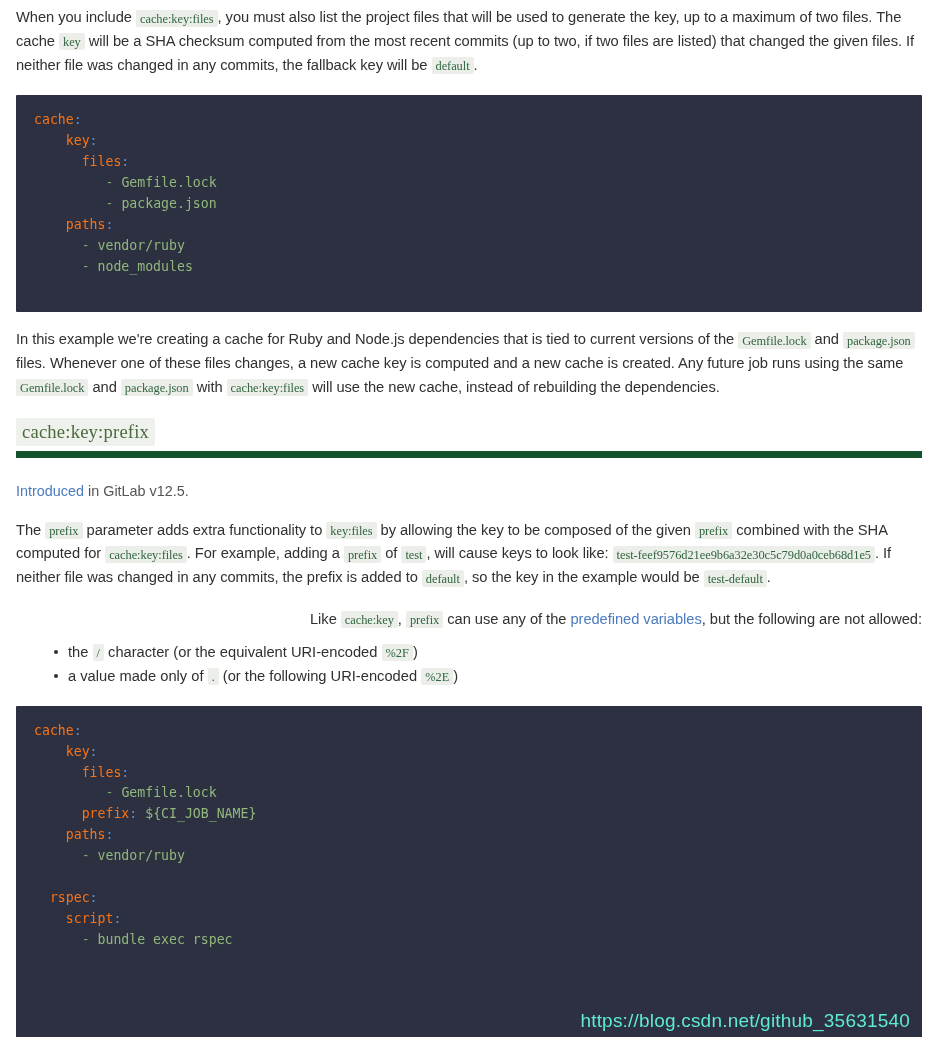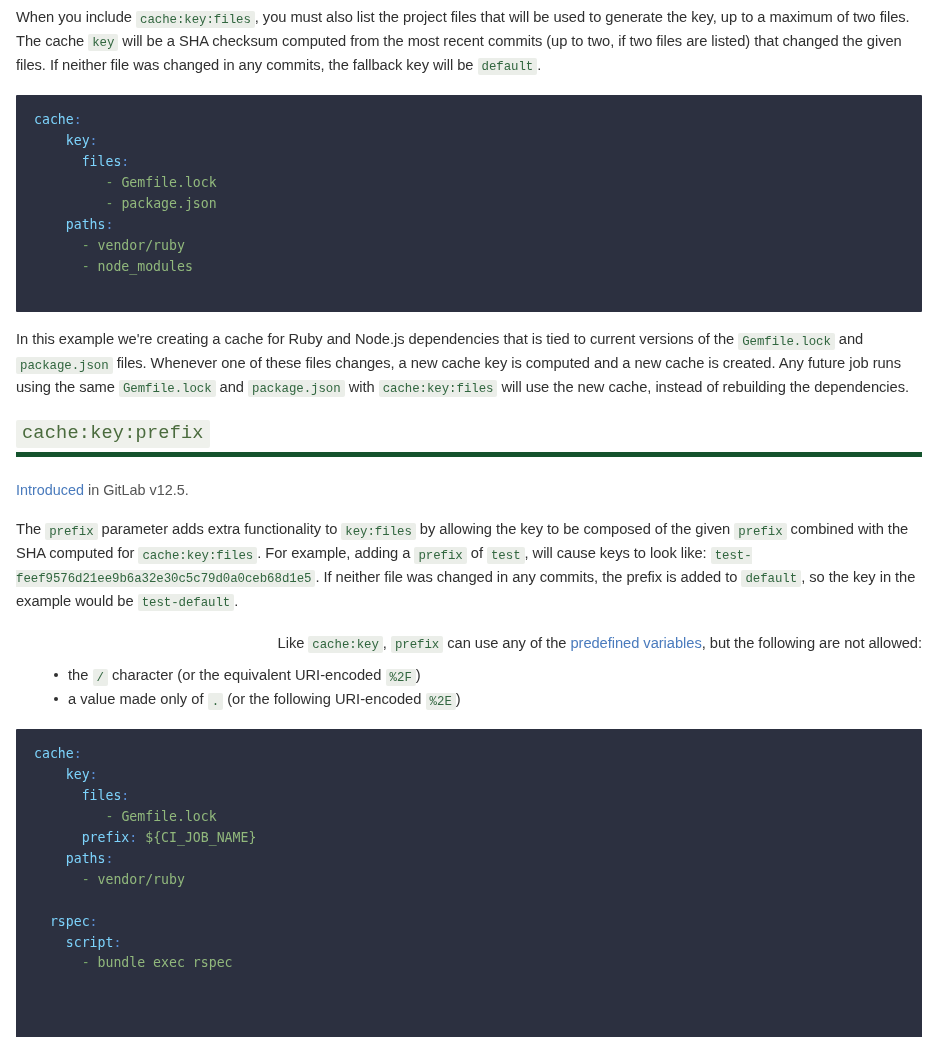--- a/index.html
+++ b/index.html
@@ -24,40 +24,40 @@
   p.para {
     font-size: 14.7px;
     line-height: 23.8px;
     color: #303030;
     margin: 0 0 13px 0;
     letter-spacing: -0.05px;
   }
   p.para.tight { margin-bottom: 0; text-align: right; }
 
   code.ic {
-    font-family: Liberation Mono, monospace;
+    font-family: Liberation Serif, serif;
     font-size: 12.4px;
     background: #ebeee9;
     color: #31663f;
     padding: 1.5px 4px 1.5px 4px;
     border-radius: 2px;
     white-space: nowrap;
     line-height: 1;
   }
 
   a.lnk {
     color: #4a7bbd;
     text-decoration: none;
   }
 
   
   h3.section-head {
     margin: 23px 0 0 0;
     padding: 0 0 9px 0;
-    border-bottom: 5px solid #14532d;
+    border-bottom: 7px solid #14532d;
     font-weight: normal;
     line-height: 1;
   }
   h3.section-head code.ic {
     font-size: 18.6px;
     padding: 3px 6px 4px 6px;
     background: #eff1ec;
     color: #4a6b3d;
     letter-spacing: 0.2px;
   }
@@ -105,21 +105,21 @@
   .codeblock pre {
     margin: 0;
     padding: 0 18px;
     font-family: "DejaVu Sans Mono", "Liberation Mono", monospace;
     font-size: 13.2px;
     line-height: 20.9px;
     color: #b9bfc9;
     white-space: pre;
     tab-size: 4;
   }
-  .k  { color: #7dd3fc; }   
+  .k  { color: #f97316; }   
   .c  { color: #5b8fd6; }   
   .d  { color: #79a86a; }   
   .v  { color: #91b87c; }   
 
   #block1 { margin-top: 18px; height: 217px; box-sizing: border-box; }
   #block2 { margin-top: 18px; height: 346px; box-sizing: border-box; }
 
   .watermark {
     position: absolute;
     right: 12px;

